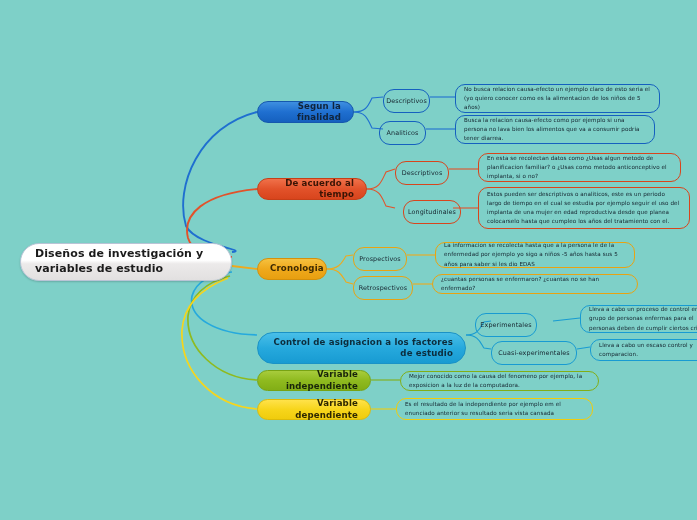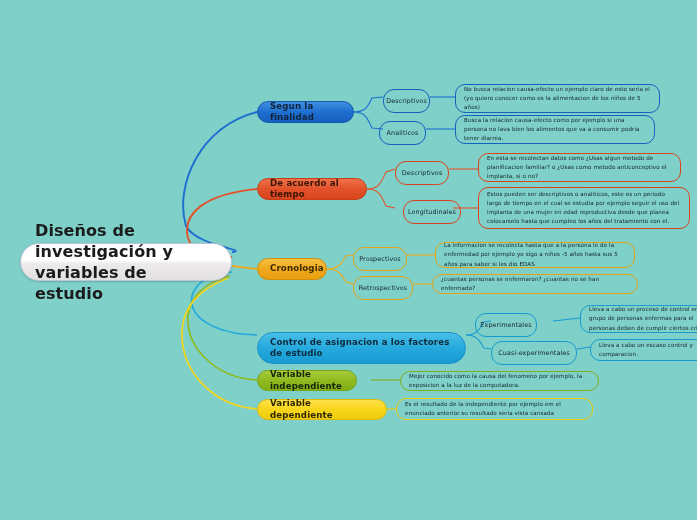--- a/index.html
+++ b/index.html
@@ -42,32 +42,33 @@
     width: 212px;
     height: 38px;
     background: linear-gradient(to bottom, #ffffff 0%, #ffffff 45%, #eceaea 55%, #e2e0e0 100%);
     border-width: 1.6px;
     border-color: #b9c4d6;
     border-radius: 20px;
     box-shadow: 0 1px 2px rgba(0,0,0,0.18);
     padding: 0 14px;
   }
   .root .label {
-    font-size: 16px;
+    font-size: 11px;
     font-weight: bold;
     color: #1b1b1b;
     line-height: 1.32;
     letter-spacing: 0.1px;
   }
   
   .branch {
     border-width: 1.4px;
     border-radius: 14px;
     padding: 0 12px;
     justify-content: flex-start;
+    text-align: right;
   }
   .branch .label {
     font-size: 8.6px;
     font-weight: bold;
     color: #14202b;
     line-height: 1.3;
     letter-spacing: 0.15px;
   }
   .b-finalidad {
     left: 257px; top: 101px; width: 97px; height: 22px;
@@ -88,27 +89,27 @@
   }
   .b-cronologia .label { color: #3d2a02; }
   .b-control {
     left: 257px; top: 332px; width: 209px; height: 32px;
     background: linear-gradient(to bottom, #49bfe8 0%, #26a9dd 50%, #189bd2 100%);
     border-color: #1a92c6;
     border-radius: 16px;
   }
   .b-control .label { color: #0c2c3c; }
   .b-indep {
-    left: 257px; top: 370px; width: 100px; height: 21px;
+    left: 257px; top: 370px; width: 114px; height: 21px;
     background: linear-gradient(to bottom, #a8cc3c 0%, #8fba1f 50%, #82ae16 100%);
     border-color: #78a313;
   }
   .b-indep .label { color: #18240a; }
   .b-dep {
-    left: 257px; top: 399px; width: 130px; height: 21px;
+    left: 257px; top: 399px; width: 114px; height: 21px;
     background: linear-gradient(to bottom, #ffe24a 0%, #f7d51b 50%, #f0cc0d 100%);
     border-color: #dcbb0a;
   }
   .b-dep .label { color: #2e2700; }
   
   .sub {
     background: transparent;
     border-width: 1.3px;
     border-radius: 11px;
     justify-content: center;

